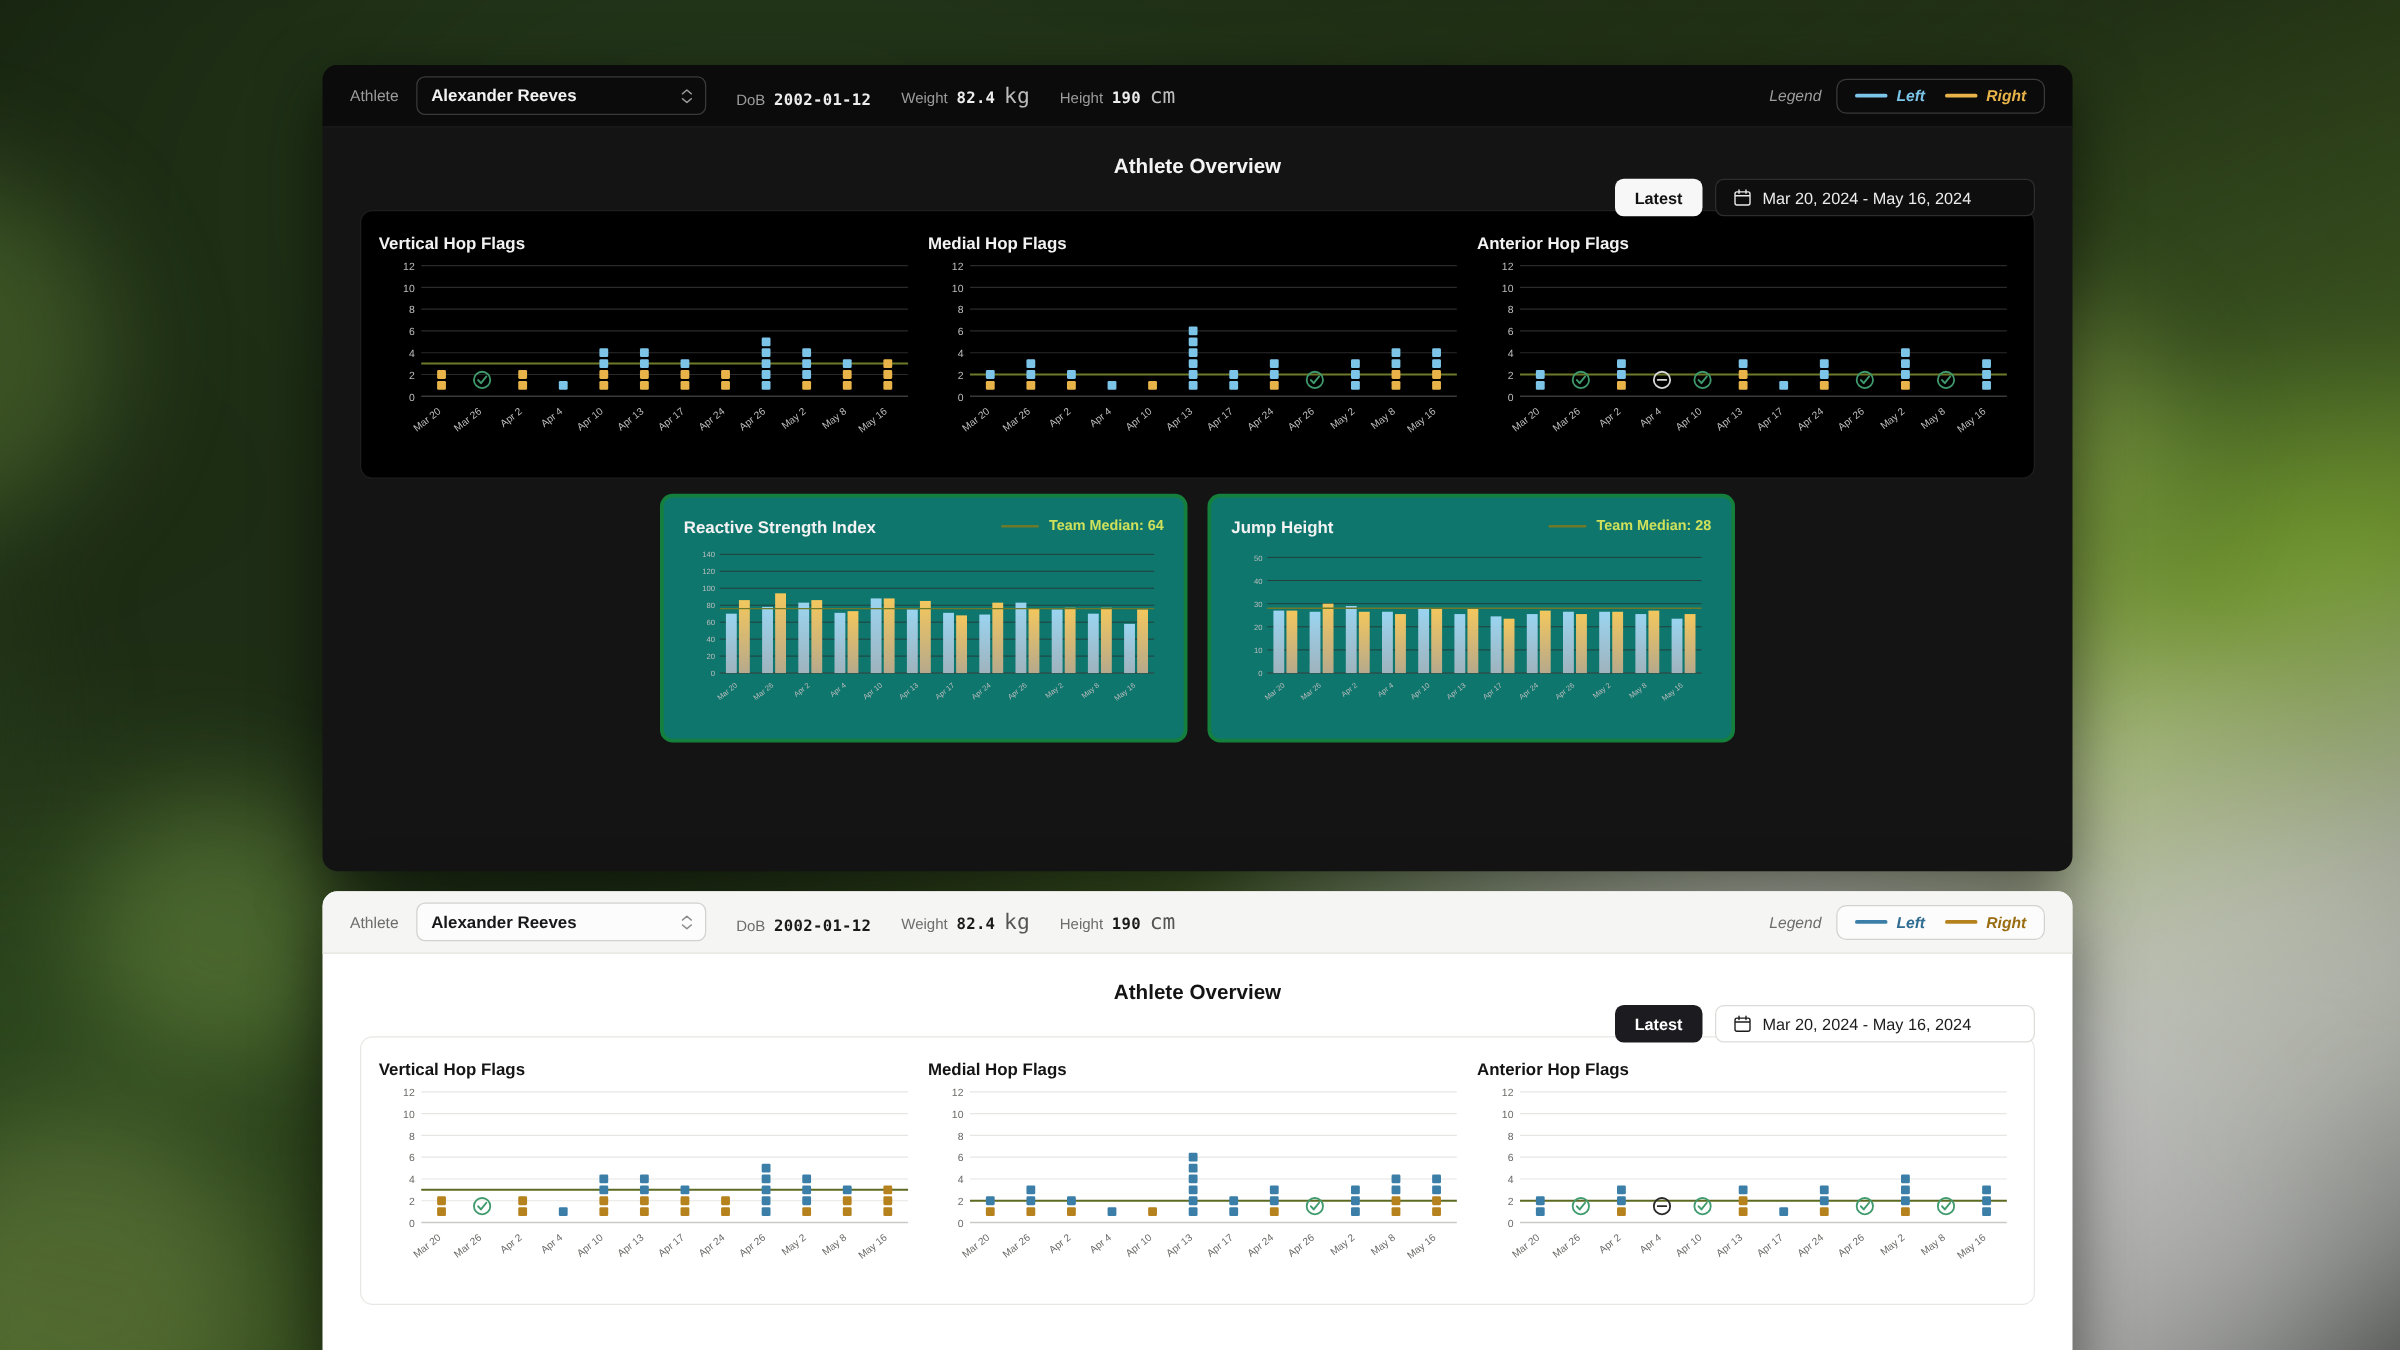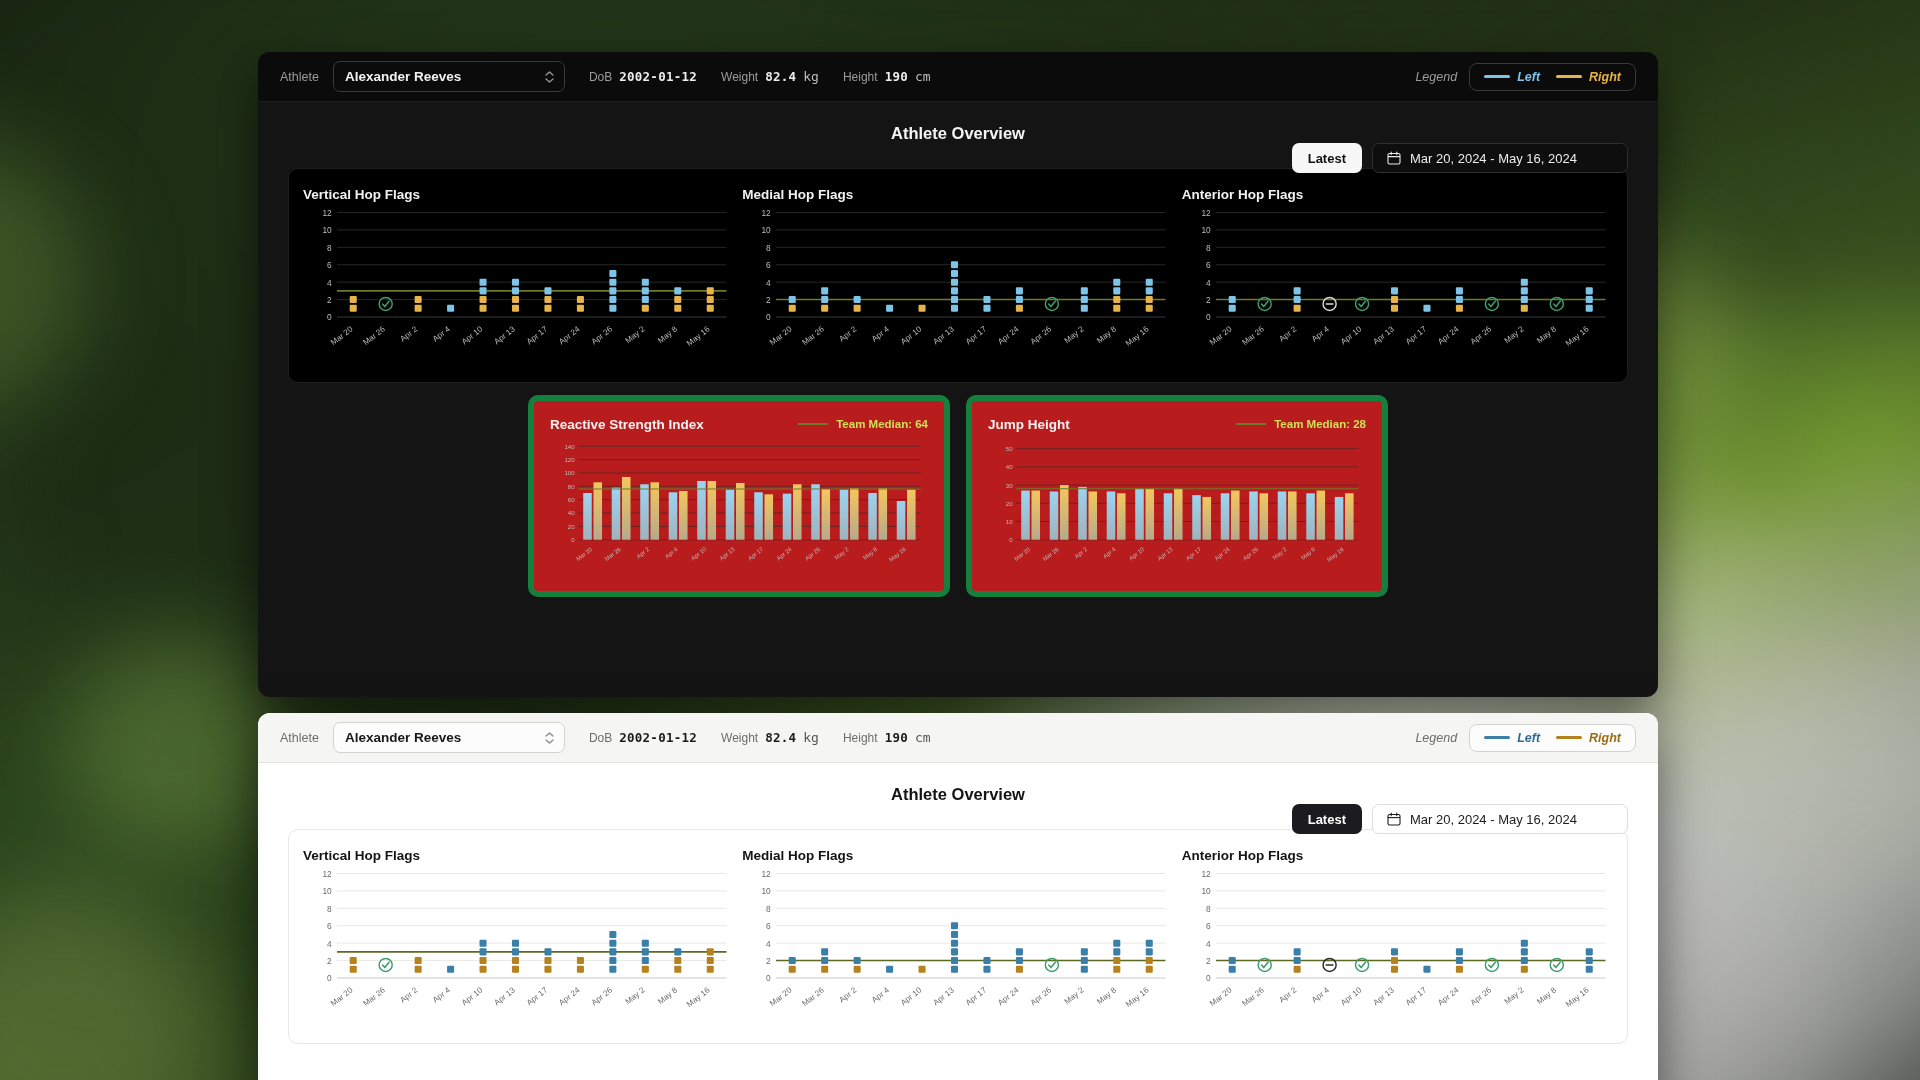--- a/index.html
+++ b/index.html
@@ -89,21 +89,21 @@
   .chev-stack svg { display: block; }
 
   .meta-group { display: flex; align-items: flex-end; gap: 24px; margin-left: 10px; }
   .meta { display: flex; align-items: baseline; gap: 7px; }
   .meta-k { font-size: 12px; }
   #panel-dark .meta-k { color: #9b9b9b; }
   #panel-light .meta-k { color: #6d6d6d; }
   .meta-v { font-family: "DejaVu Sans Mono", monospace; font-size: 12.5px; font-weight: 700; letter-spacing: .02em; }
   #panel-dark .meta-v { color: #ededed; }
   #panel-light .meta-v { color: #1b1b1b; }
-  .meta-u { font-family: "DejaVu Sans Mono", monospace; font-size: 13px; }
+  .meta-u { font-family: "DejaVu Sans Mono", monospace; font-size: 17px; }
   #panel-dark .meta-u { color: #bdbdbd; }
   #panel-light .meta-u { color: #555; }
 
   .legend-wrap { margin-left: auto; display: flex; align-items: center; gap: 12px; font-style: italic; }
   .legend-box {
     display: flex; align-items: center; gap: 16px;
     padding: 6px 14px; border-radius: 8px;
   }
   #panel-dark .legend-box { background: #0b0b0b; border: 1px solid #3a3a3a; }
   #panel-light .legend-box { background: #fcfcfc; border: 1px solid #d2d2cf; }
@@ -135,21 +135,21 @@
   
   .flags-card {
     border-radius: 10px; padding: 18px 14px 10px 14px;
     display: flex; gap: 8px;
   }
   #panel-dark .flags-card { background: #000; border: 1px solid #1e1e1e; }
   #panel-light .flags-card { background: #fff; border: 1px solid #e7e7e4; }
 
   .metric-row { display: flex; gap: 16px; justify-content: center; margin-top: 12px; }
   .metric-card { width: 422px; border-radius: 10px; padding: 16px 16px 8px 16px; }
-  #panel-dark .metric-card { background: #b91c1c; border: 6px solid #15803d; }
+  #panel-dark .metric-card { background: #0f766e; border: 3px solid #15803d; }
 
   .chart-title { font-size: 13.5px; font-weight: 700; }
   #panel-dark .chart-title { color: #f2f2f2; }
   #panel-light .chart-title { color: #141414; }
 
   .chart-head { display: flex; align-items: center; }
   .median-legend { margin-left: auto; display: flex; align-items: center; gap: 8px; font-size: 11.5px; font-weight: 600; }
   .median-dash { width: 30px; height: 2px; display: block; }
 
   .flag-col { flex: 1 1 0; }

